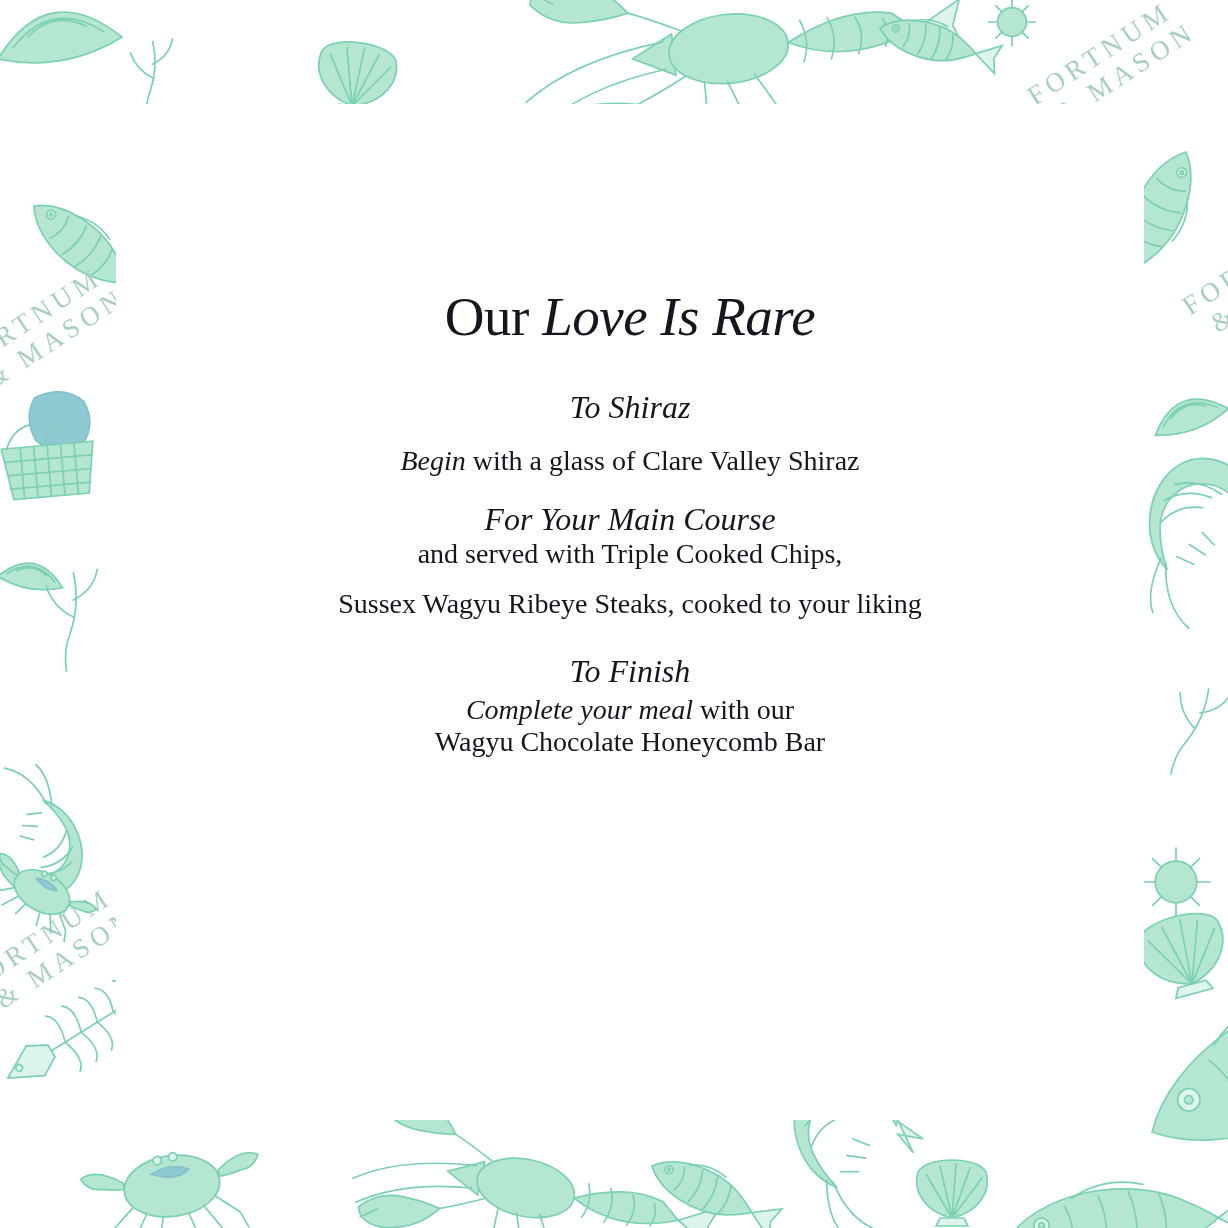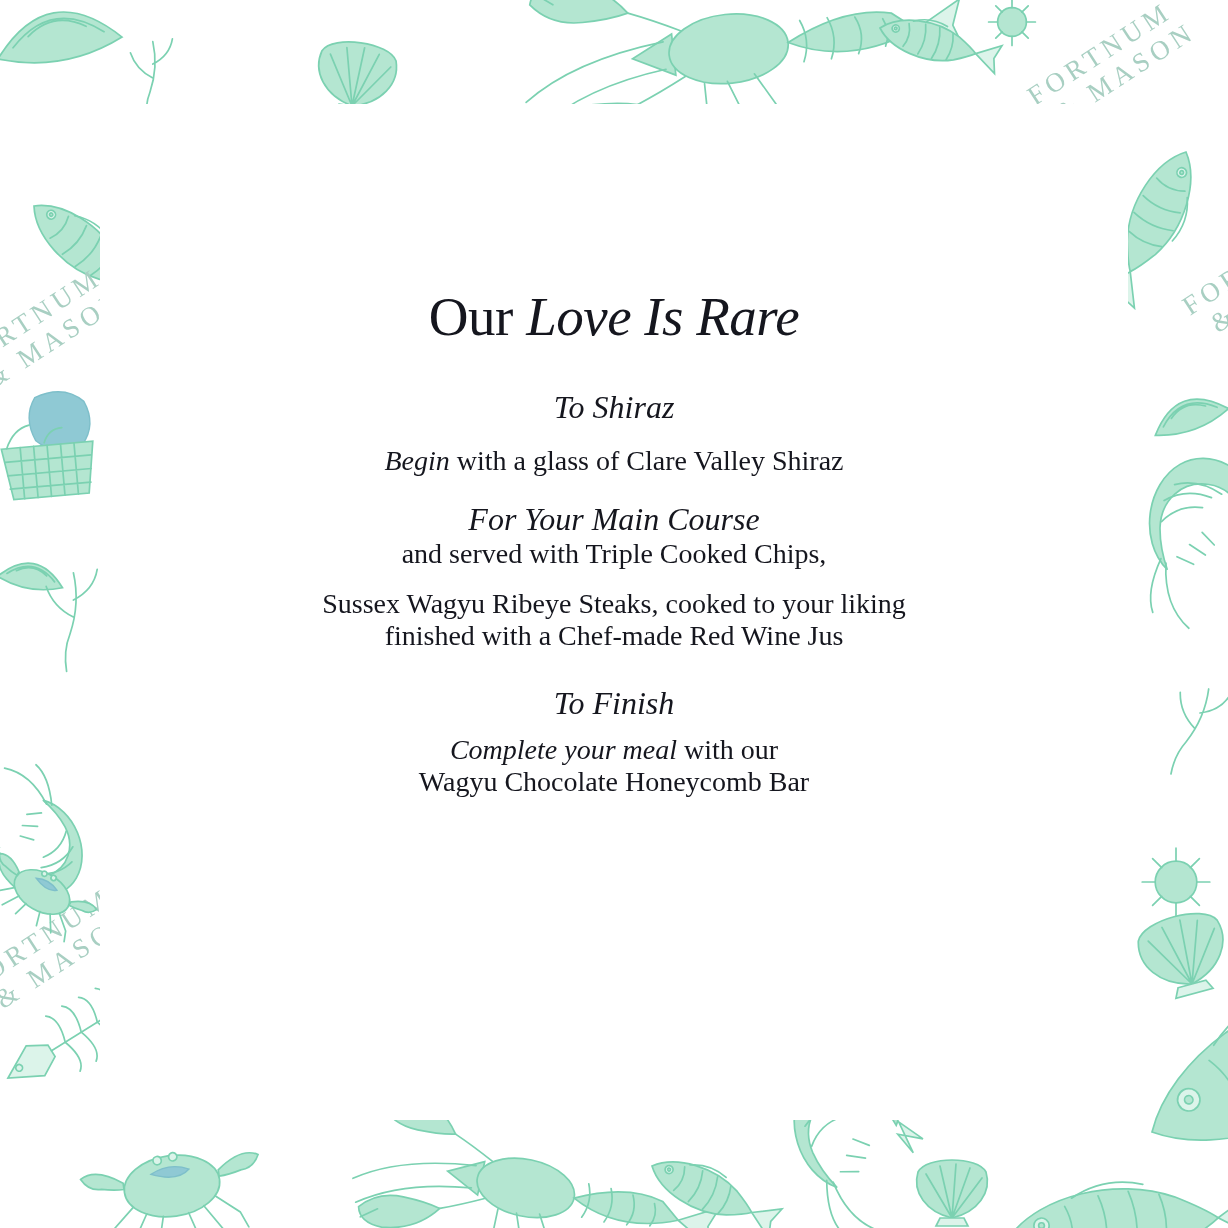--- a/index.html
+++ b/index.html
@@ -24,21 +24,21 @@
   .brand-text {
     font-family: "Liberation Serif", serif;
     font-size: 27px;
     letter-spacing: 5px;
     fill: #a8cfc2;
   }
 
   
   .panel {
     position: absolute;
-    left: 100px; top: 104px;
+    left: 116px; top: 104px;
     width: 1028px; height: 1016px;
     background: #ffffff;
   }
   .menu { text-align: center; color: #15161e; }
   .title {
     margin: 182px 0 0 0;
     font-size: 55px;
     line-height: 62px;
     font-weight: 400;
     letter-spacing: -0.5px;
@@ -49,21 +49,21 @@
     font-style: italic;
     font-weight: 400;
     margin: 0;
   }
   .heading.gap-drink  { margin-top: 40px; }
   .heading.gap-main   { margin-top: 23px; }
   .heading.gap-finish { margin-top: 32px; }
   .line { font-size: 28px; line-height: 32px; margin: 0; }
   .line.gap-after-heading { margin-top: 19px; }
   .line.gap-main-body     { margin-top: 18px; }
-  .line.gap-finish-body   { margin-top: 12px; }
+  .line.gap-finish-body   { margin-top: 4px; }
 </style>
 </head>
 <body>
 
 <div class="canvas">
 
   <svg class="pattern" width="1228" height="1228" viewBox="0 0 1228 1228" xmlns="http://www.w3.org/2000/svg">
     <defs>
       <g id="sym-fish">
         <path class="pf" d="M0,0 C18,-20 58,-26 88,-13 C98,-8 105,-4 110,0 C105,4 98,8 88,13 C58,26 18,20 0,0 Z"></path>
@@ -183,21 +183,20 @@
 
       <h2 class="heading gap-drink">To Shiraz</h2>
       <p class="line gap-after-heading">
         <em>Begin</em>
         <span>with a glass of Clare Valley Shiraz</span>
       </p>
 
       <h2 class="heading gap-main">For Your Main Course</h2>
       <p class="line">and served with Triple Cooked Chips,</p>
       <p class="line gap-main-body">Sussex Wagyu Ribeye Steaks, cooked to your liking</p>
-      <p class="line">finished with a Chef-made Red Wine Jus</p>
 
       <h2 class="heading gap-finish">To Finish</h2>
       <p class="line gap-finish-body">
         <em>Complete your meal</em>
         <span>with our</span>
       </p>
       <p class="line">Wagyu Chocolate Honeycomb Bar</p>
 
     </div>
   </div>

